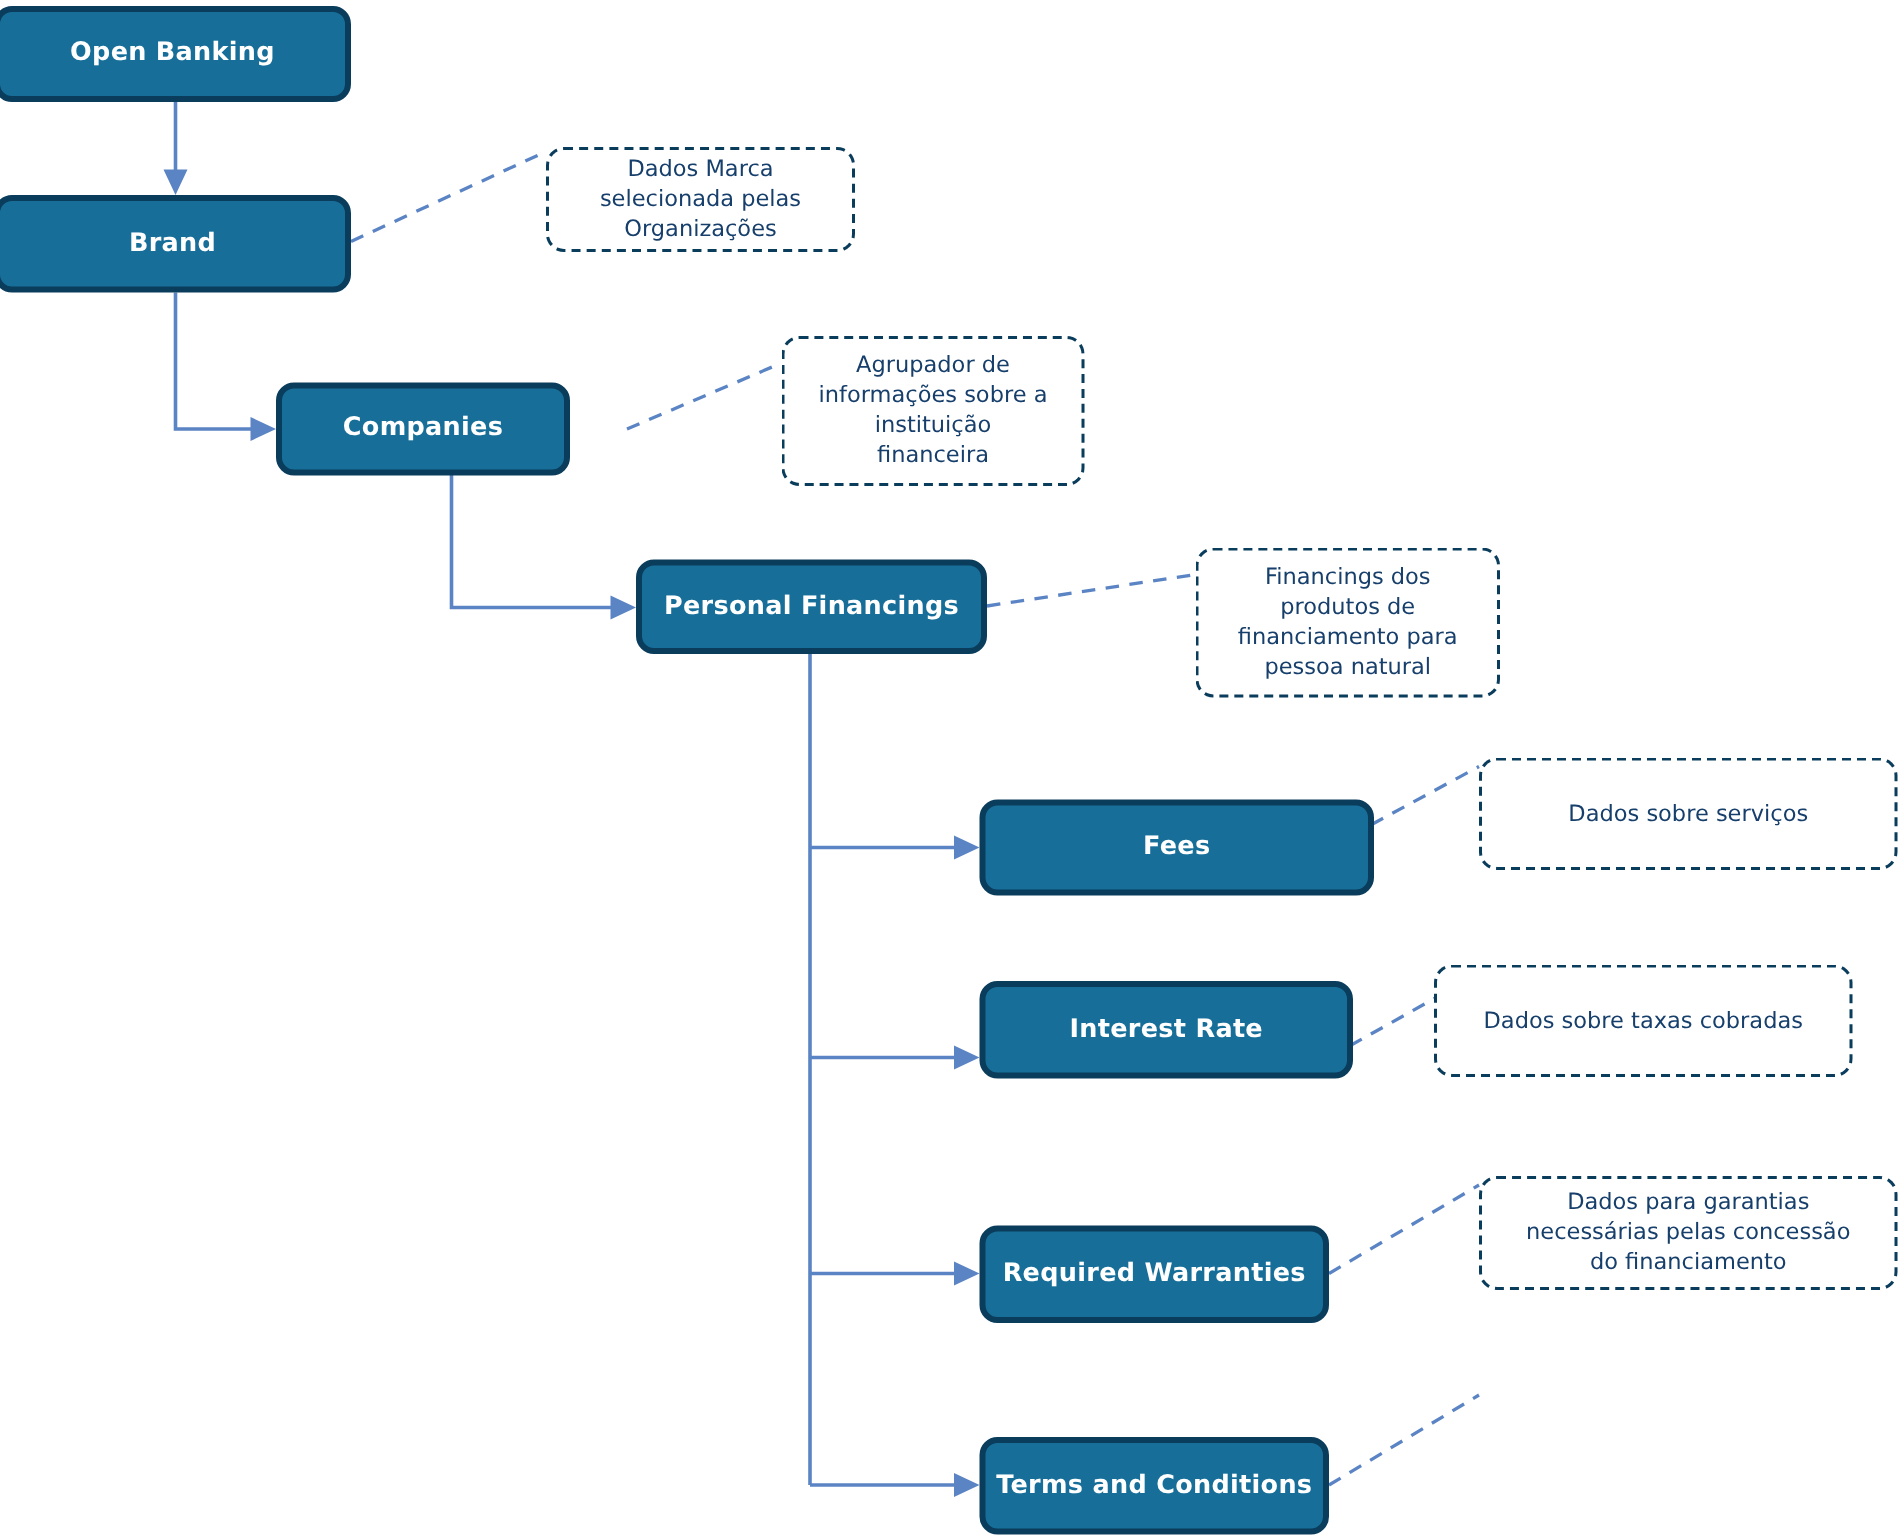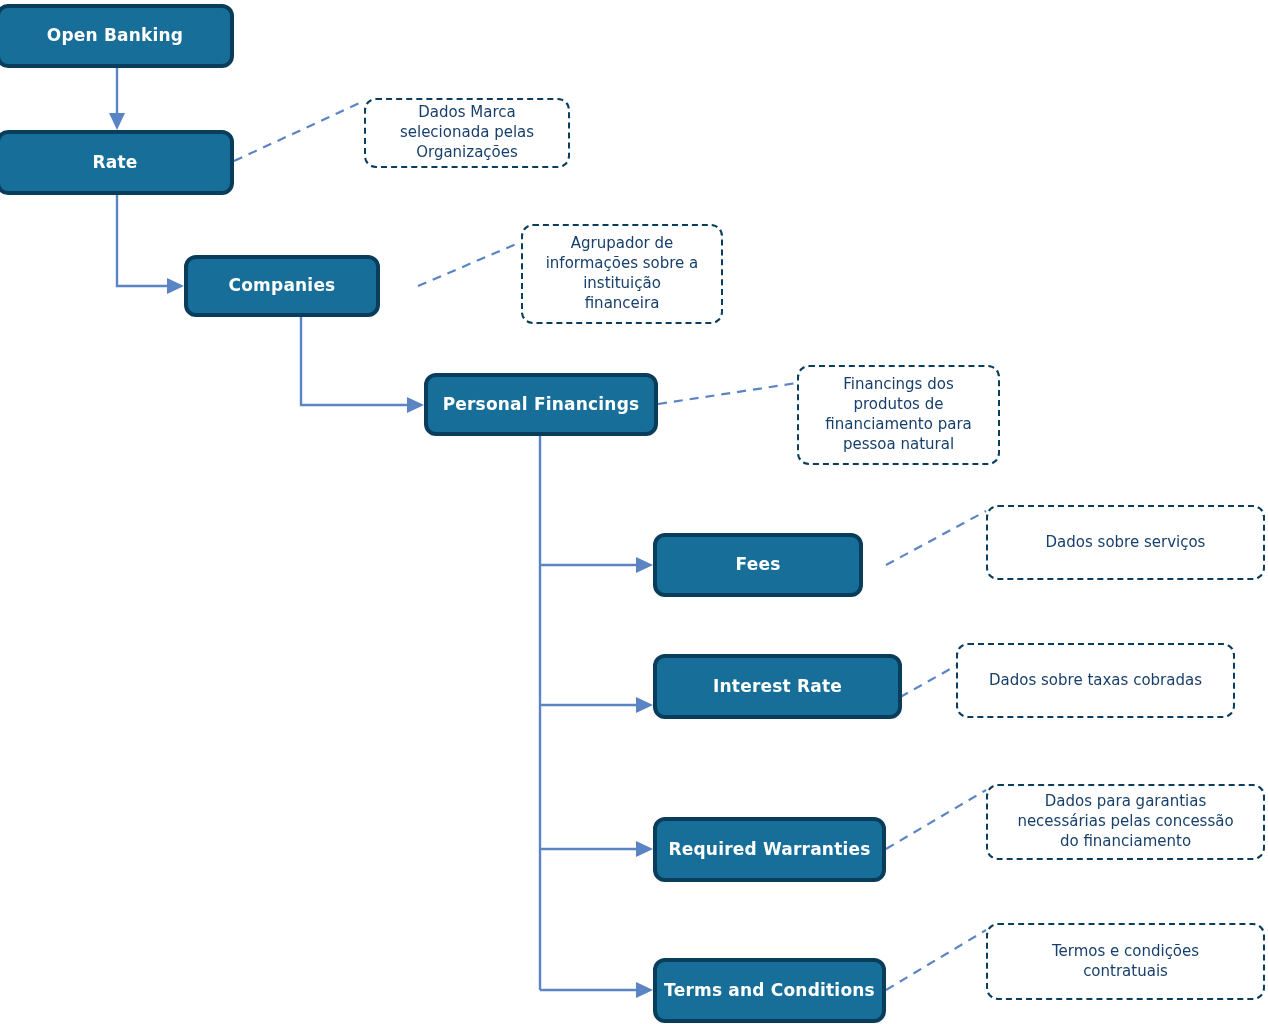--- a/index.html
+++ b/index.html
@@ -132,32 +132,32 @@
     <path class="dash-edge" d="M886,705 L986,649"></path>
     <path class="dash-edge" d="M886,849 L986,790"></path>
     <path class="dash-edge" d="M886,990 L986,930"></path>
   </svg>
 
   <div class="node" style="left:-4px; top:4px; width:238px; height:64px;">
     <span>Open Banking</span>
   </div>
 
   <div class="node" style="left:-4px; top:130px; width:238px; height:65px;">
-    <span>Rate</span>
+    <span>Brand</span>
   </div>
 
   <div class="node" style="left:184px; top:255px; width:196px; height:62px;">
     <span>Companies</span>
   </div>
 
   <div class="node" style="left:424px; top:373px; width:234px; height:63px;">
     <span>Personal Financings</span>
   </div>
 
-  <div class="node" style="left:653px; top:533px; width:210px; height:64px;">
+  <div class="node" style="left:653px; top:533px; width:263px; height:64px;">
     <span>Fees</span>
   </div>
 
   <div class="node" style="left:653px; top:654px; width:249px; height:65px;">
     <span>Interest Rate</span>
   </div>
 
   <div class="node" style="left:653px; top:817px; width:233px; height:65px;">
     <span>Required Warranties</span>
   </div>
@@ -205,20 +205,14 @@
   </div>
 
   <div class="note" style="left:986px; top:752px; width:279px; height:76px;">
     <div>
       <span>Dados para garantias</span>
       <span>necessárias pelas concessão</span>
       <span>do financiamento</span>
     </div>
   </div>
 
-  <div class="note" style="left:986px; top:891px; width:279px; height:77px;">
-    <div>
-      <span>Termos e condições</span>
-      <span>contratuais</span>
-    </div>
-  </div>
 
 </div>
 
 </body></html>

